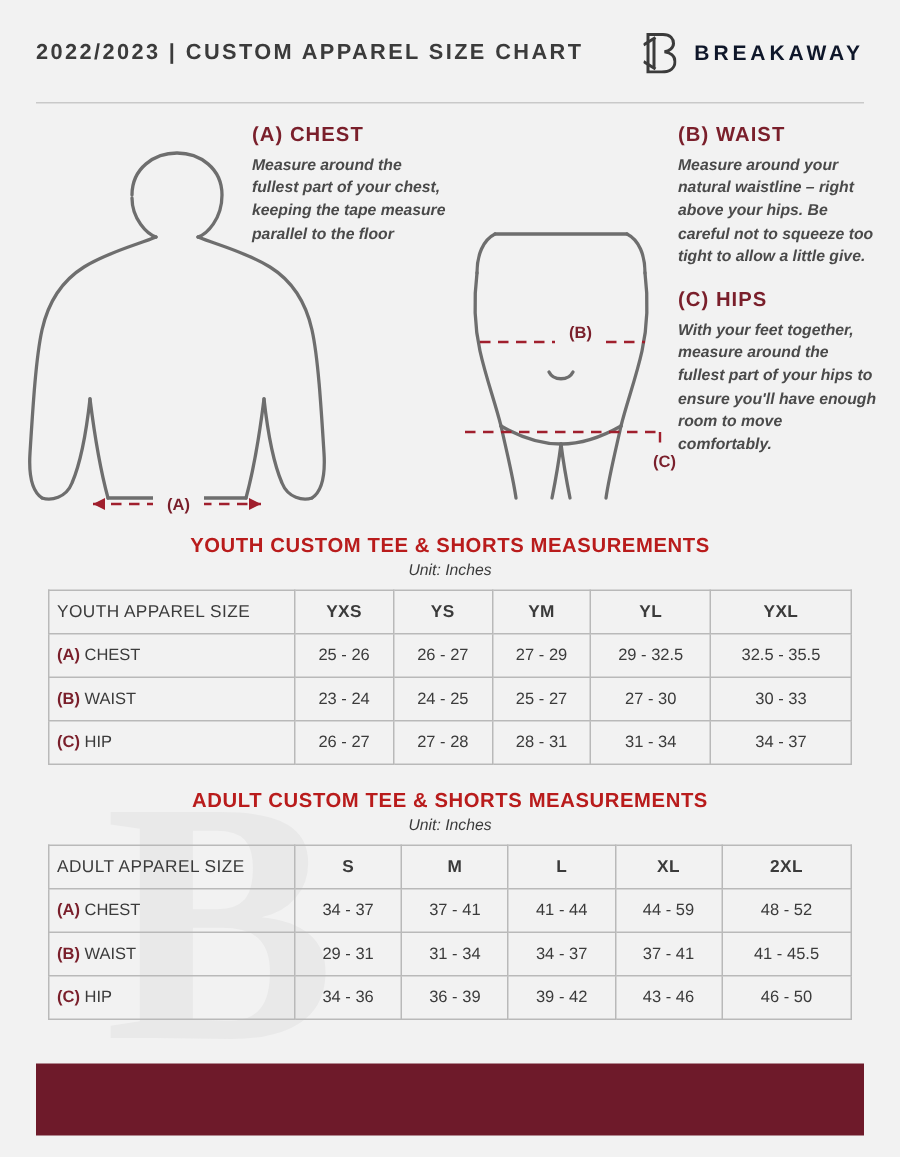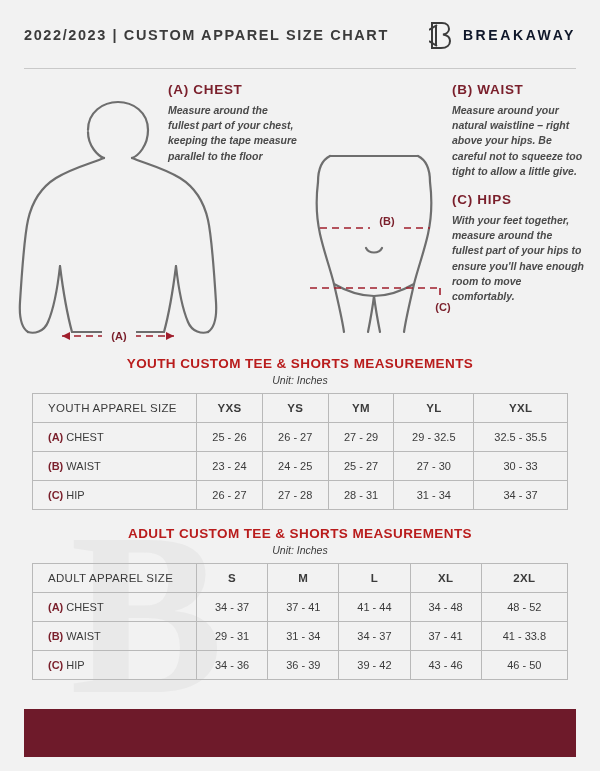--- a/index.html
+++ b/index.html
@@ -134,21 +134,21 @@
   th, td {
     border: 1px solid #b9b9b9;
     height: 29px;
     font-size: 11px;
     color: #3b3b3b;
     text-align: center;
     padding: 0 4px;
   }
   th.rowhead, td.rowhead {
     text-align: left;
-    padding-left: 15px;
+    padding-left: 5px;
     font-weight: normal;
     width: 164px;
   }
   th {
     font-weight: bold;
     font-size: 11.5px;
     letter-spacing: 0.3px;
   }
   th.rowhead { font-size: 11.5px; }
   .lbl { color: #7a1f2b; font-weight: bold; }
@@ -322,33 +322,33 @@
       </thead>
       <tbody>
         <tr>
           <td class="rowhead">
             <span class="lbl">(A)</span>
             <span>CHEST</span>
           </td>
           <td>34 - 37</td>
           <td>37 - 41</td>
           <td>41 - 44</td>
-          <td>34 - 48</td>
+          <td>44 - 59</td>
           <td>48 - 52</td>
         </tr>
         <tr>
           <td class="rowhead">
             <span class="lbl">(B)</span>
             <span>WAIST</span>
           </td>
           <td>29 - 31</td>
           <td>31 - 34</td>
           <td>34 - 37</td>
           <td>37 - 41</td>
-          <td>41 - 33.8</td>
+          <td>41 - 45.5</td>
         </tr>
         <tr>
           <td class="rowhead">
             <span class="lbl">(C)</span>
             <span>HIP</span>
           </td>
           <td>34 - 36</td>
           <td>36 - 39</td>
           <td>39 - 42</td>
           <td>43 - 46</td>

